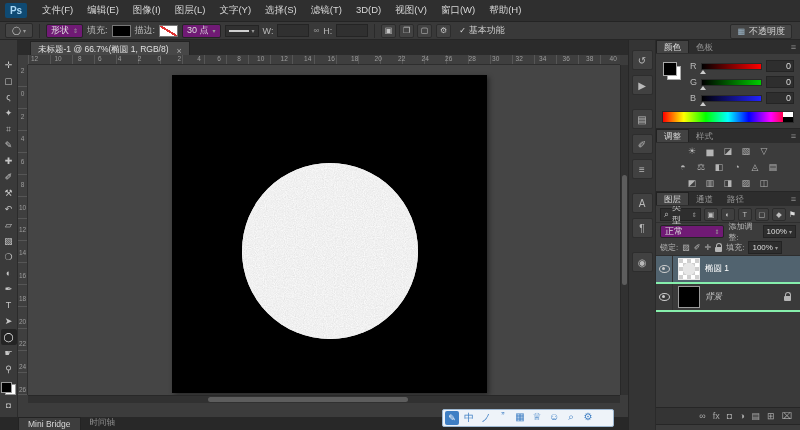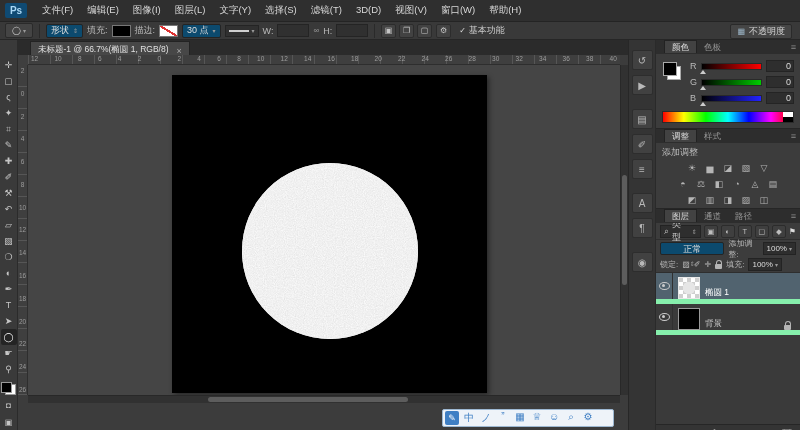--- a/index.html
+++ b/index.html
@@ -12,21 +12,21 @@
   .logo{width:22px;height:15px;background:#0f4a73;color:#a9d7f5;border-radius:2px;font-weight:bold;
         display:flex;align-items:center;justify-content:center;font-size:10px;margin-right:8px;}
   .menu-items{display:flex;}
   .mi{padding:0 7px;font-size:9.5px;color:#d8d8d8;cursor:default;}
   
   .optbar{position:absolute;left:0;top:22px;width:800px;height:18px;background:#393939;
           border-bottom:1px solid #262626;display:flex;align-items:center;gap:4px;padding:0 5px;box-sizing:border-box;}
   .toolprev{width:26px;height:13px;background:#444;border:1px solid #2a2a2a;border-radius:2px;
             display:flex;align-items:center;justify-content:center;gap:2px;font-size:8px;color:#ddd;}
   .sep{width:1px;height:14px;background:#2a2a2a;margin:0 2px;}
-  .osel{height:12px;background:#0c4a6e;border:1px solid #242424;border-radius:2px;display:flex;
+  .osel{height:12px;background:#701a75;border:1px solid #242424;border-radius:2px;display:flex;
         align-items:center;gap:4px;padding:0 4px;color:#ddd;}
   .dd{font-size:6px;color:#999;}
   .olabel{color:#b9b9b9;}
   .swatch{width:17px;height:10px;border:1px solid #777;}
   .fillsw{background:#000;}
   .strokesw{background:linear-gradient(to top right,#fff 44%,#d33 44%,#d33 56%,#fff 56%);}
   .strokestyle{width:34px;height:12px;background:#303030;border:1px solid #242424;display:flex;align-items:center;gap:3px;padding:0 3px;box-sizing:border-box;}
   .strokestyle .line{flex:1;height:2px;background:#cfcfcf;}
   .ofield{width:30px;height:11px;background:#303030;border:1px solid #242424;}
   .linkic{color:#999;font-size:8px;}
@@ -87,21 +87,21 @@
   .dock{position:absolute;left:628px;top:40px;width:27px;height:390px;background:#343434;border-left:1px solid #272727;
         display:flex;flex-direction:column;align-items:center;padding-top:10px;gap:5px;box-sizing:border-box;}
   .dock-ic{width:19px;height:18px;background:#414141;border:1px solid #2d2d2d;border-radius:2px;display:flex;
            align-items:center;justify-content:center;font-size:10px;color:#b9b9b9;}
   .dock-ic:nth-child(3),.dock-ic:nth-child(6),.dock-ic:nth-child(8){margin-top:9px;}
   
   .rightcol{position:absolute;left:655px;top:40px;width:145px;height:390px;background:#3c3c3c;border-left:1px solid #2a2a2a;box-sizing:border-box;}
   .panel{border-bottom:1px solid #262626;}
   .ptabs{height:14px;background:#2d2d2d;display:flex;align-items:flex-end;position:relative;}
   .ptab{padding:1px 7px;color:#979797;font-size:8.5px;}
-  .ptab.act{background:#424242;color:#ddd;border:1px solid #222;border-bottom:none;margin-left:8px;}
+  .ptab.act{background:#424242;color:#ddd;border:1px solid #222;border-bottom:none;}
   .pmenu{position:absolute;right:4px;top:2px;color:#8b8b8b;font-size:9px;}
   
   .colorbody{padding:6px 6px 5px 6px;position:relative;}
   .miniswatch{position:absolute;left:7px;top:8px;width:18px;height:18px;}
   .miniswatch .fg2{position:absolute;left:0;top:0;width:12px;height:12px;background:#000;border:1px solid #aaa;z-index:2;}
   .miniswatch .bg2{position:absolute;right:0;bottom:0;width:12px;height:12px;background:#fff;border:1px solid #aaa;}
   .channels{margin-left:28px;display:flex;flex-direction:column;gap:4px;}
   .ch{display:flex;align-items:center;gap:4px;}
   .chl{width:7px;color:#bbb;}
   .cht{position:relative;flex:1;height:5px;border:1px solid #2a2a2a;}
@@ -118,41 +118,41 @@
   .adjrow{display:flex;justify-content:center;gap:5px;padding:2px 0;}
   .adjic{width:13px;height:12px;display:flex;align-items:center;justify-content:center;color:#b5b5b5;font-size:9px;}
   
   .layersp{display:flex;flex-direction:column;height:232px;}
   .filterrow{height:16px;display:flex;align-items:center;gap:3px;padding:0 4px;border-bottom:1px solid #2e2e2e;}
   .ftype{height:11px;background:#2e2e2e;border:1px solid #232323;display:flex;align-items:center;gap:3px;padding:0 3px;color:#ccc;}
   .ficons{display:flex;gap:3px;}
   .fic{width:12px;height:11px;background:#3f3f3f;border:1px solid #2c2c2c;border-radius:2px;display:flex;align-items:center;justify-content:center;font-size:7.5px;color:#bdbdbd;}
   .fflag{margin-left:auto;color:#ddd;font-size:8px;}
   .blendrow{height:17px;display:flex;align-items:center;gap:4px;padding:0 4px;}
-  .osel.blend{width:62px;justify-content:space-between;height:11px;flex-direction:column;}
+  .osel.blend{width:62px;justify-content:space-between;height:11px;}
   .plabel{color:#b5b5b5;font-size:8px;}
   .valwell{height:11px;background:#2e2e2e;border:1px solid #232323;display:flex;align-items:center;gap:2px;padding:0 3px;color:#ddd;font-size:8px;}
   .lockrow{height:15px;display:flex;align-items:center;gap:4px;padding:0 4px;border-bottom:1px solid #2e2e2e;}
   .lics{display:flex;gap:4px;}
   .lic{font-size:8px;color:#b5b5b5;}
   .mini-lock{position:relative;width:7px;height:5px;background:#b5b5b5;border-radius:1px;display:inline-block;margin-top:3px;}
   .mini-lock::before{content:"";position:absolute;top:-4px;left:1px;width:4px;height:4px;border:1px solid #b5b5b5;border-bottom:none;border-radius:3px 3px 0 0;}
   .lrows{flex:1;background:#3a3a3a;display:flex;flex-direction:column;}
-  .lrow{height:26px;display:flex;align-items:flex-end;border-bottom:5px solid #86efac;}
+  .lrow{height:26px;display:flex;align-items:center;border-bottom:2px solid #86efac;}
   .lrow.sel{background:var(--accent-selected,#51636f);color:#fff;}
   .eyebox{width:16px;height:100%;display:flex;align-items:center;justify-content:center;border-right:1px solid #303030;}
   .eye{width:9px;height:6px;border:1px solid #ccc;border-radius:50%;position:relative;display:inline-block;}
   .eye::after{content:"";position:absolute;left:2px;top:1px;width:3px;height:3px;background:#ccc;border-radius:50%;}
   .lthumb{width:22px;height:22px;border:1px solid #9a9a9a;margin:0 5px;box-sizing:border-box;}
   .lthumb.shape{background-image:radial-gradient(circle at 50% 50%,#e6e6e6 0 44%,rgba(0,0,0,0) 46%),
                 repeating-conic-gradient(#fff 0 25%,#cfcfcf 0 50%);
                 background-size:100% 100%,8px 8px;border-color:#e8e8e8;}
   .lthumb.background{background:#000;}
   .lname{font-size:8.5px;}
-  .lname.it{}
+  .lname.it{font-style:italic;}
   .lrow .mini-lock{margin-left:auto;margin-right:9px;}
   .lbottom{height:16px;background:#343434;border-top:1px solid #262626;display:flex;align-items:center;justify-content:flex-end;gap:7px;padding:0 8px;}
   .lbic{color:#a8a8a8;font-size:9px;}
 </style>
 </head>
 <body>
 
 <div id="app">
 
   <div class="menubar">
@@ -329,20 +329,24 @@
     </div>
   </div>
   <div class="vscroll">
       <i class="thumbv"></i>
     </div>
   <div class="hscroll">
       <i class="thumbh"></i>
     </div>
 
 
+  <div class="bottombar" id="bottom-tabs">
+      <span class="btab act">Mini Bridge</span>
+      <span class="btab">时间轴</span>
+    </div>
 
   <div class="ime">
     <span class="imelogo">✎</span>
     <span class="imeicons" id="ime-icons">
         <span class="imeic">中</span>
         <span class="imeic">ノ</span>
         <span class="imeic">”</span>
         <span class="imeic">▦</span>
         <span class="imeic">♕</span>
         <span class="imeic">☺</span>
@@ -401,21 +405,20 @@
             <i class="wb"></i>
           </div>
       </div>
     </div>
 
     <div class="panel adjp">
       <div class="ptabs">
         <span id="adj-tabs"><span class="ptab act">调整</span><span class="ptab">样式</span></span>
         <span class="pmenu">≡</span>
       </div>
-      <div class="adjtitle">添加调整</div>
       <div id="adj-rows">
           <div class="adjrow">
             <span class="adjic">☀</span>
             <span class="adjic">▅</span>
             <span class="adjic">◪</span>
             <span class="adjic">▧</span>
             <span class="adjic">▽</span>
           </div>
           <div class="adjrow">
             <span class="adjic">◓</span>

